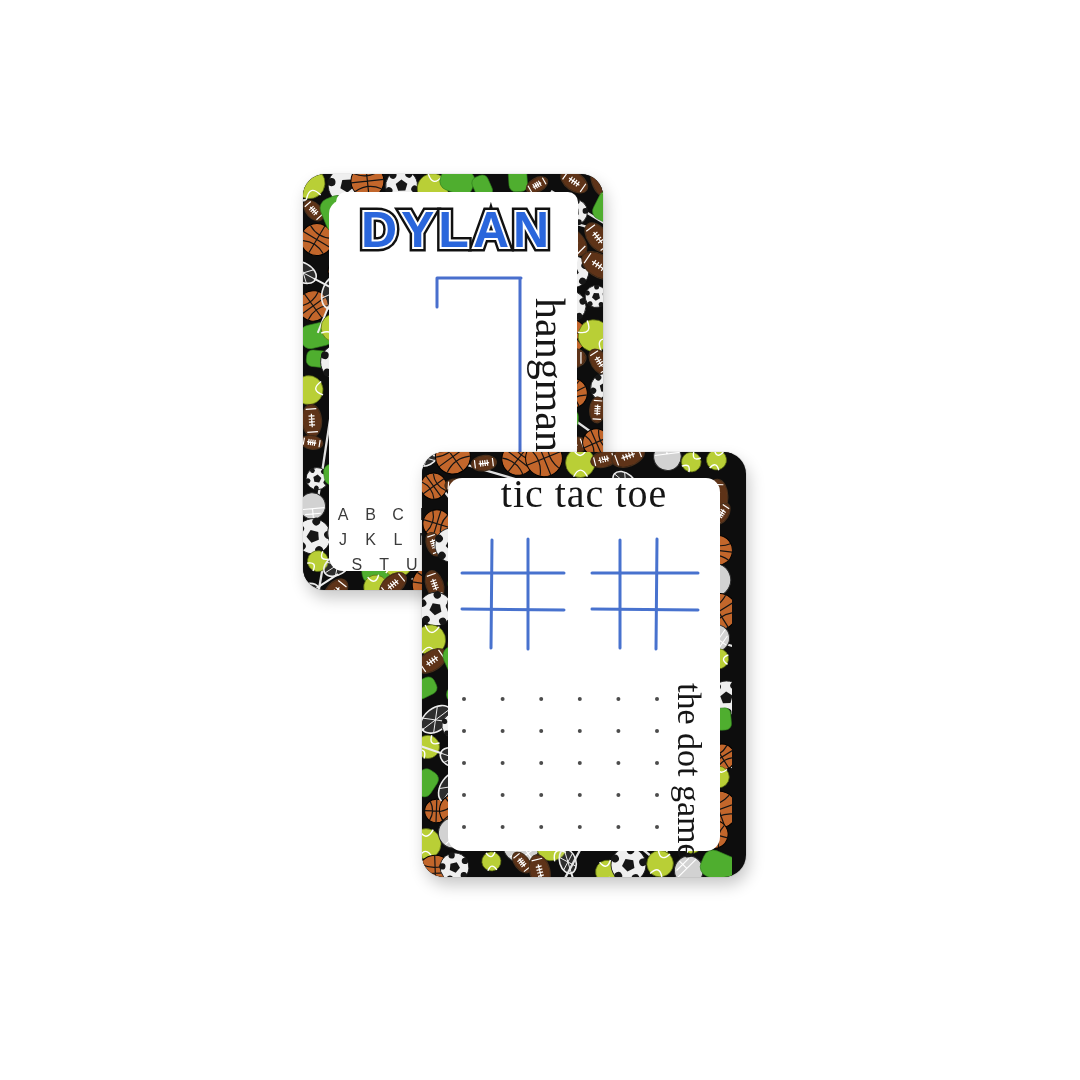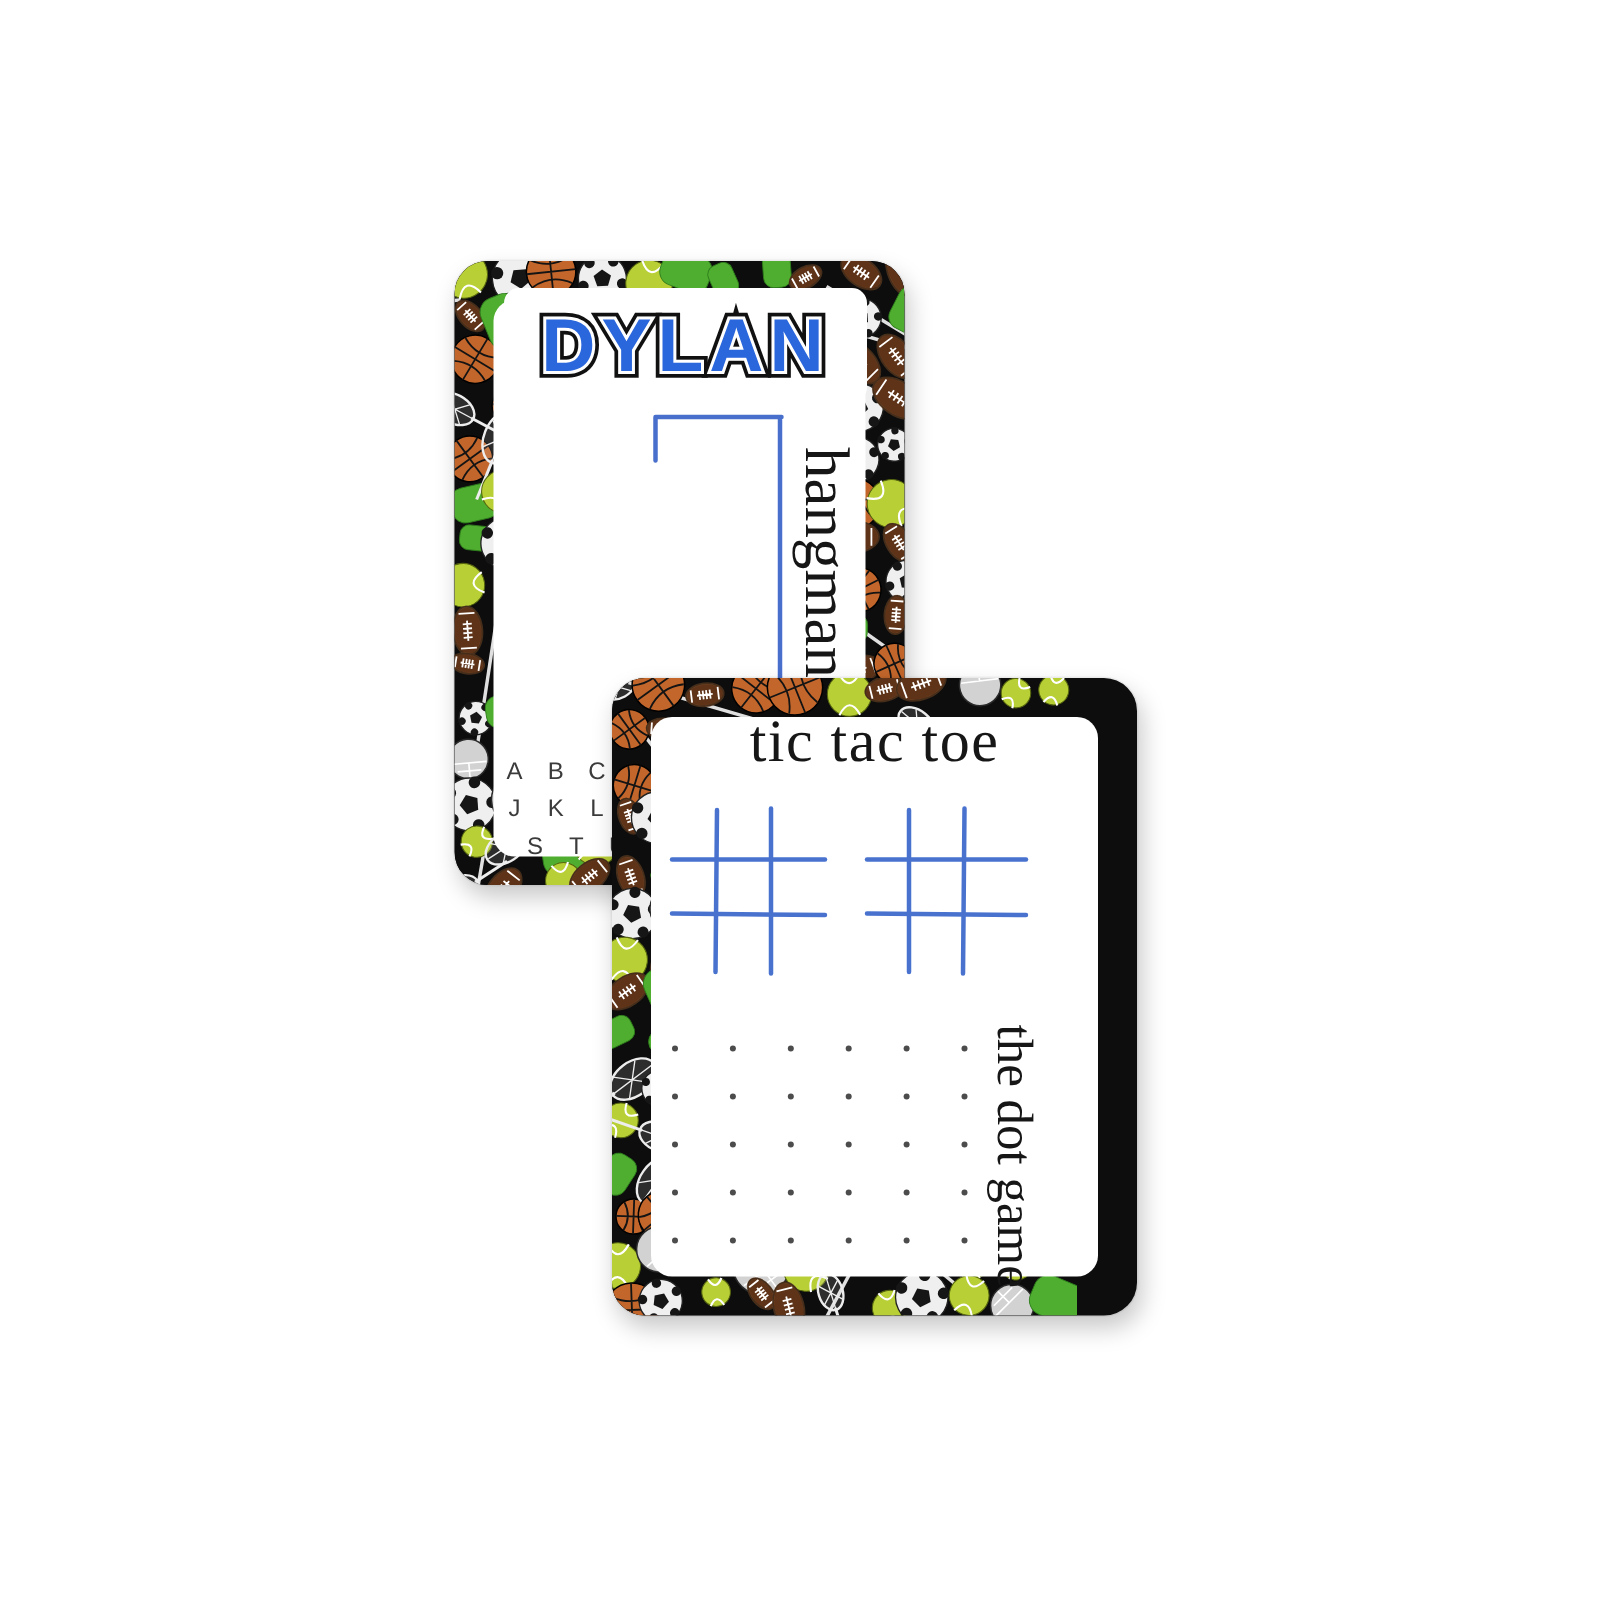--- a/index.html
+++ b/index.html
@@ -1,21 +1,21 @@
 <!DOCTYPE html>
 <html><head>
 <meta charset="utf-8">
 <style>
   html,body{margin:0;padding:0;}
   body{width:1080px;height:1080px;background:#ffffff;font-family:"Liberation Sans",sans-serif;}
   .scene{position:relative;width:1080px;height:1080px;background:#ffffff;overflow:hidden;}
   .card{position:absolute;background:#0d0d0d;border-radius:22px;overflow:hidden;
         box-shadow:3px 8px 16px rgba(0,0,0,0.22), 0 0 0 1px rgba(0,0,0,0.05);}
   .card.back{left:303px;top:174px;width:300px;height:416px;z-index:1;}
-  .card.front{left:408px;top:452px;width:350px;height:425px;z-index:2;text-decoration:underline;}
+  .card.front{left:422px;top:452px;width:324px;height:425px;z-index:2;text-decoration:underline;}
   .pattern{position:absolute;left:0;top:0;z-index:1;}
   .panel{position:absolute;background:#ffffff;border-radius:14px;z-index:2;}
   .back .panel{left:26px;top:26px;right:26px;bottom:19px;}
   .front .panel{left:26px;top:26px;right:26px;bottom:26px;}
   .overlay{position:absolute;left:0;top:0;z-index:4;}
   .name-patch{position:absolute;left:33px;top:18px;width:242px;height:76px;background:#ffffff;
               border-radius:10px;z-index:5;display:flex;align-items:center;justify-content:center;}
   .varsity{position:relative;font-weight:700;font-size:50px;letter-spacing:4px;line-height:1;white-space:nowrap;}
   .varsity .layer{position:absolute;left:0;top:0;}
   .varsity .stroke-black{-webkit-text-stroke:9px #111111;color:#111111;

